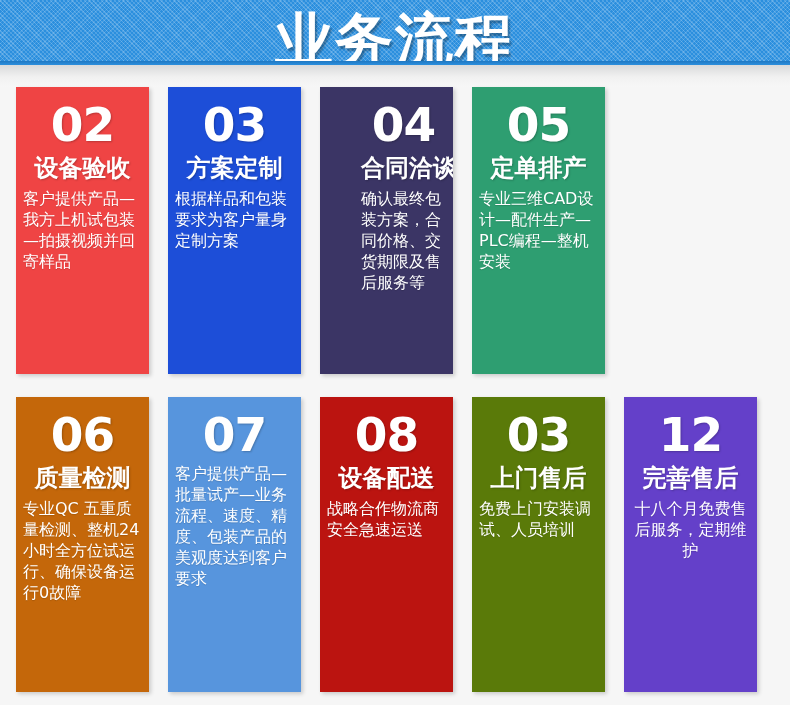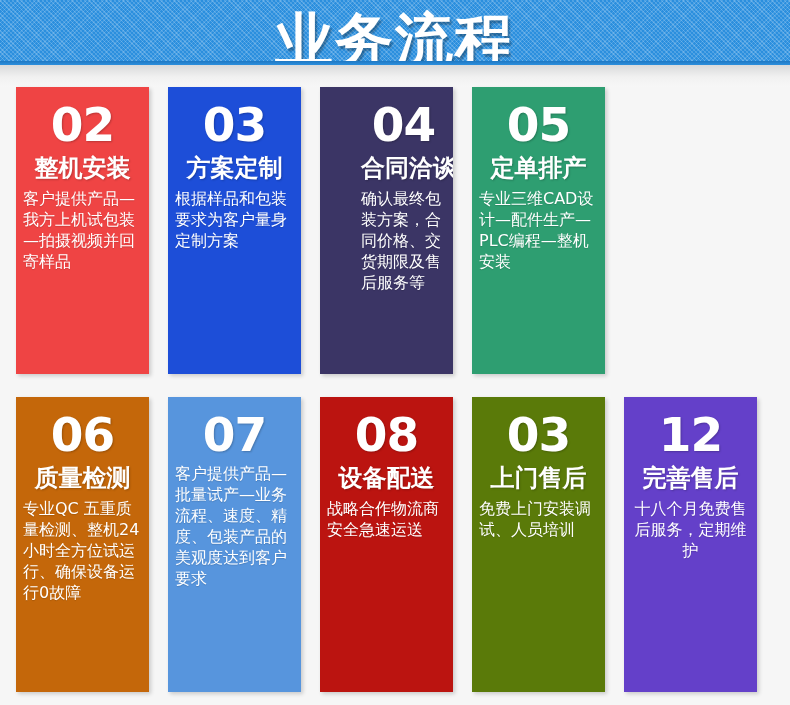--- a/index.html
+++ b/index.html
@@ -134,21 +134,21 @@
 
 <div class="band-gap"></div>
 
 <div class="grid">
 
   <div class="row row-top">
 
 
     <div class="card" style="background-color: #ef4444;">
       <div class="card-number">02</div>
-      <div class="card-title">整机安装</div>
+      <div class="card-title">设备验收</div>
       <div class="card-desc">客户提供产品—我方上机试包装—拍摄视频并回寄样品</div>
     </div>
 
     <div class="card" style="background-color: #1d4ed8;">
       <div class="card-number">03</div>
       <div class="card-title">方案定制</div>
       <div class="card-desc">根据样品和包装要求为客户量身定制方案</div>
     </div>
 
     <div class="card" style="background-color: rgb(59, 53, 101); padding-left: 41px;">

